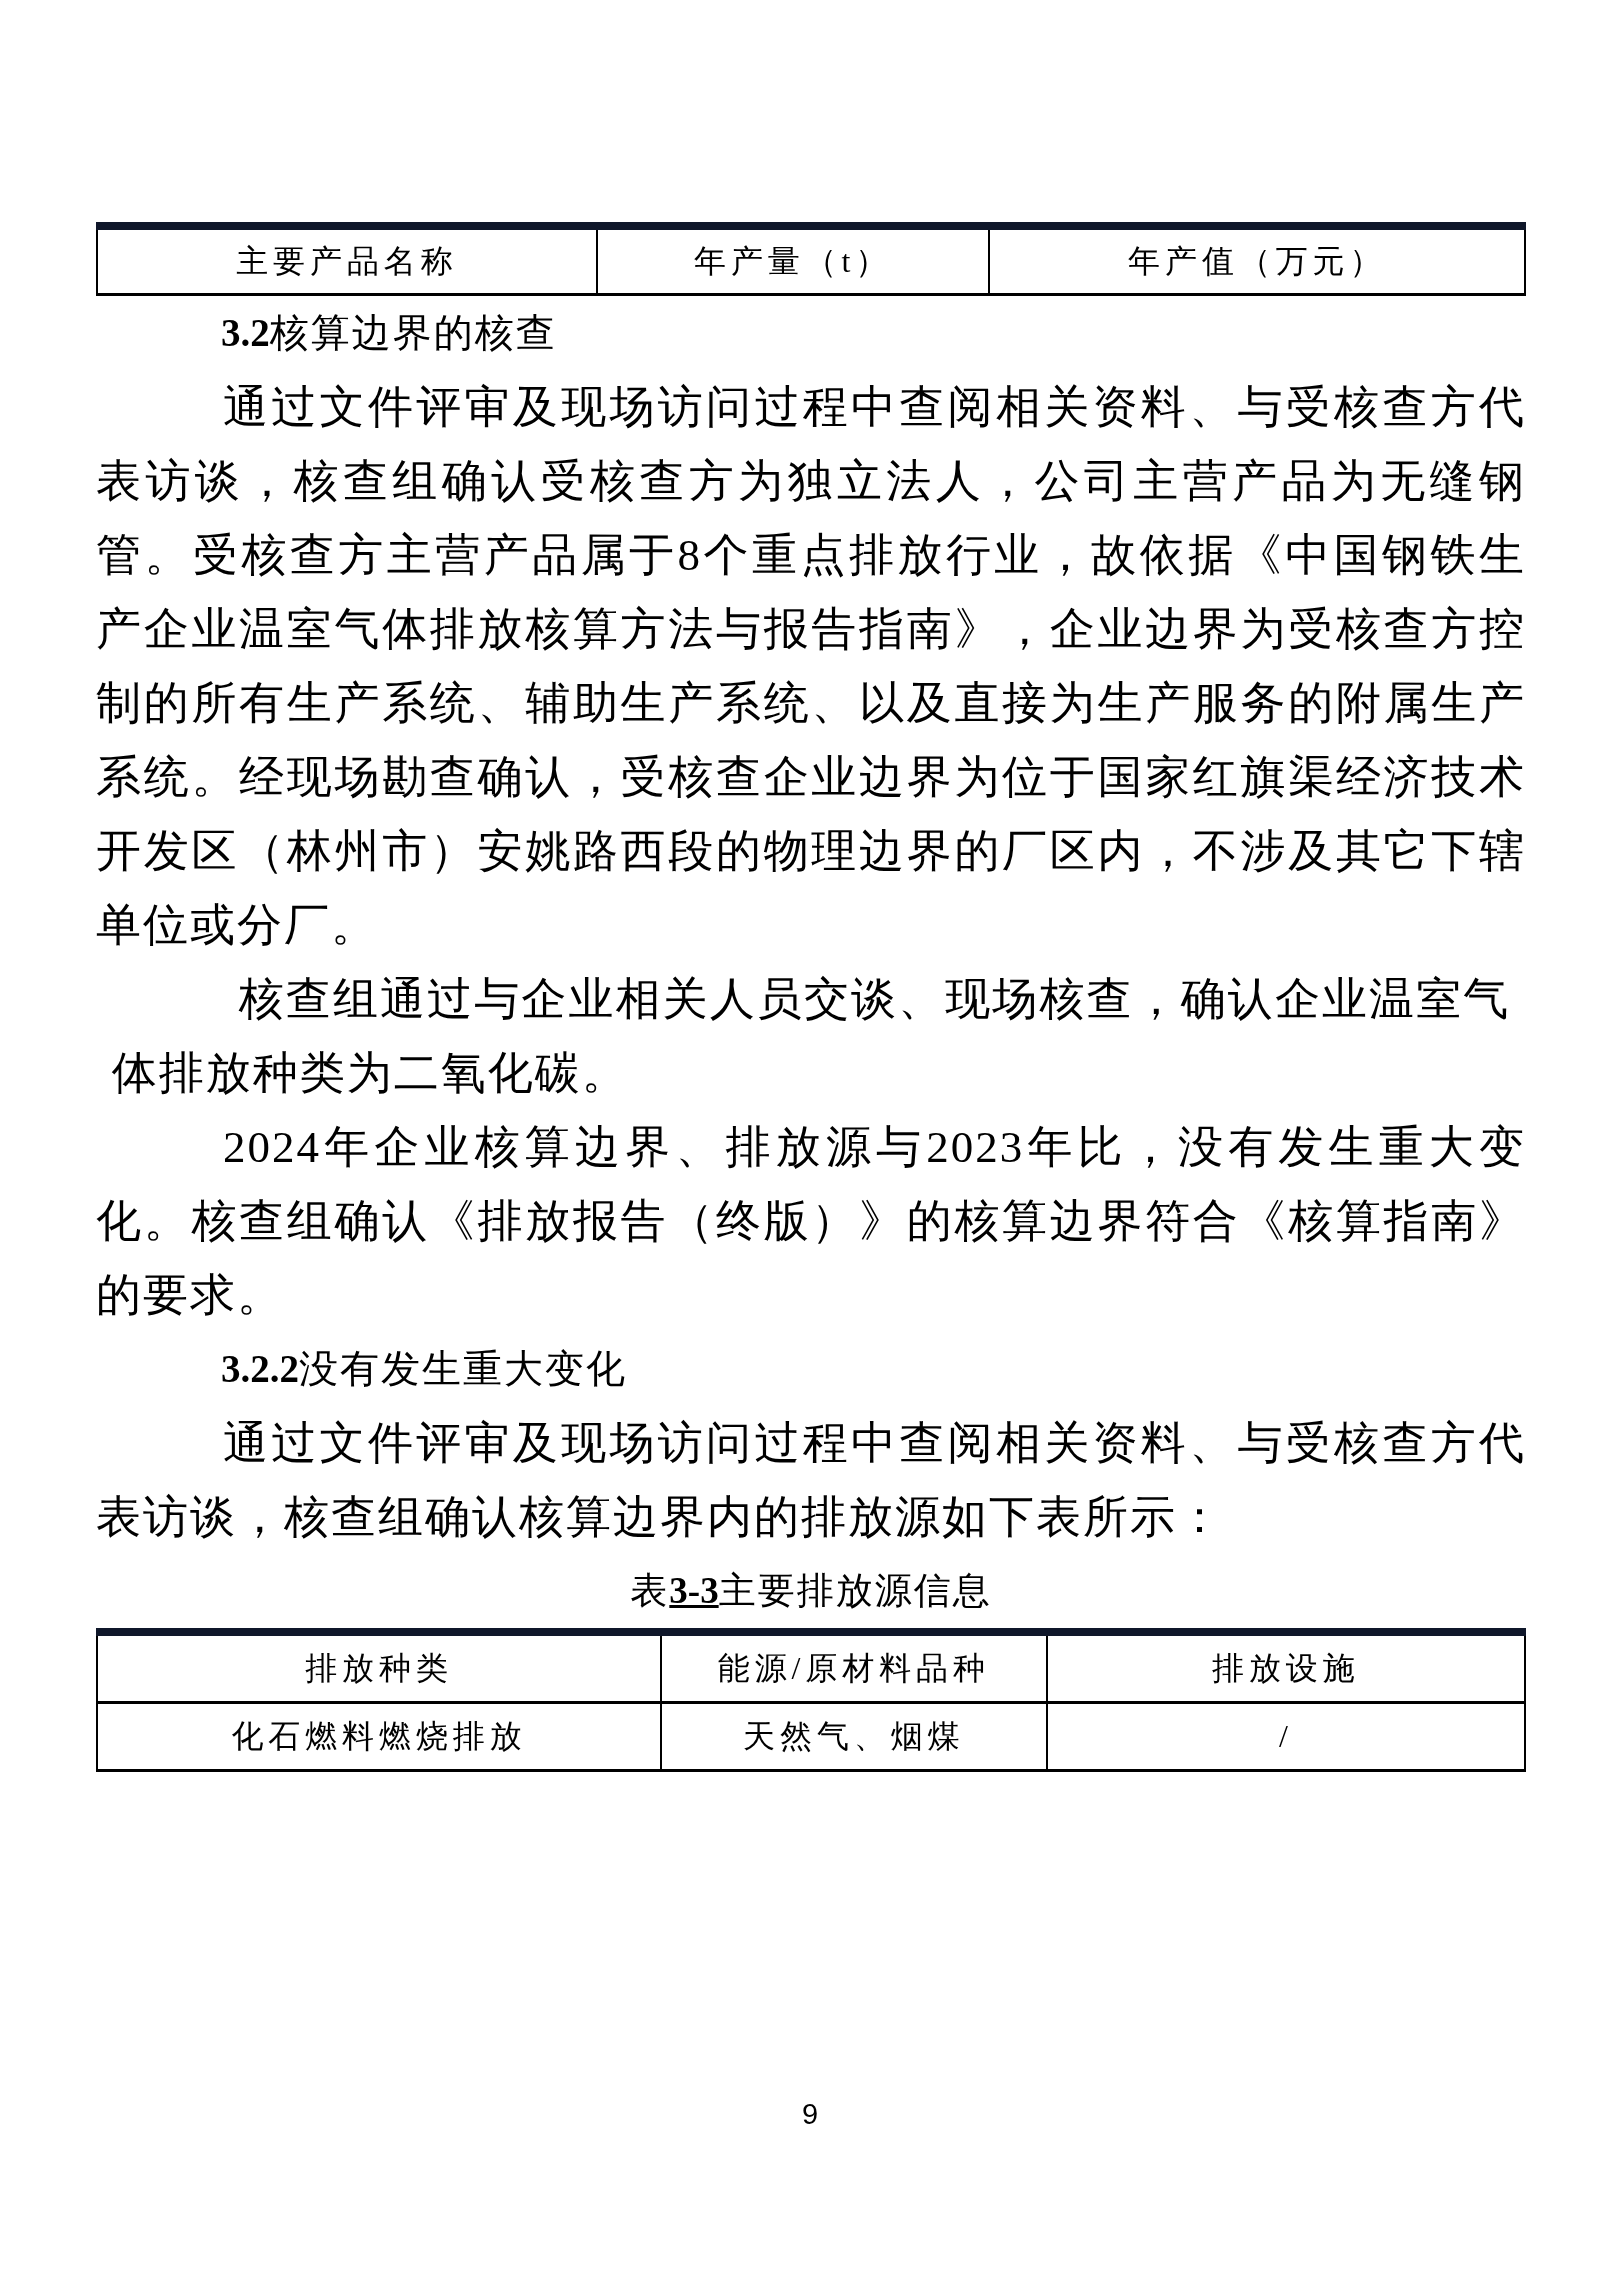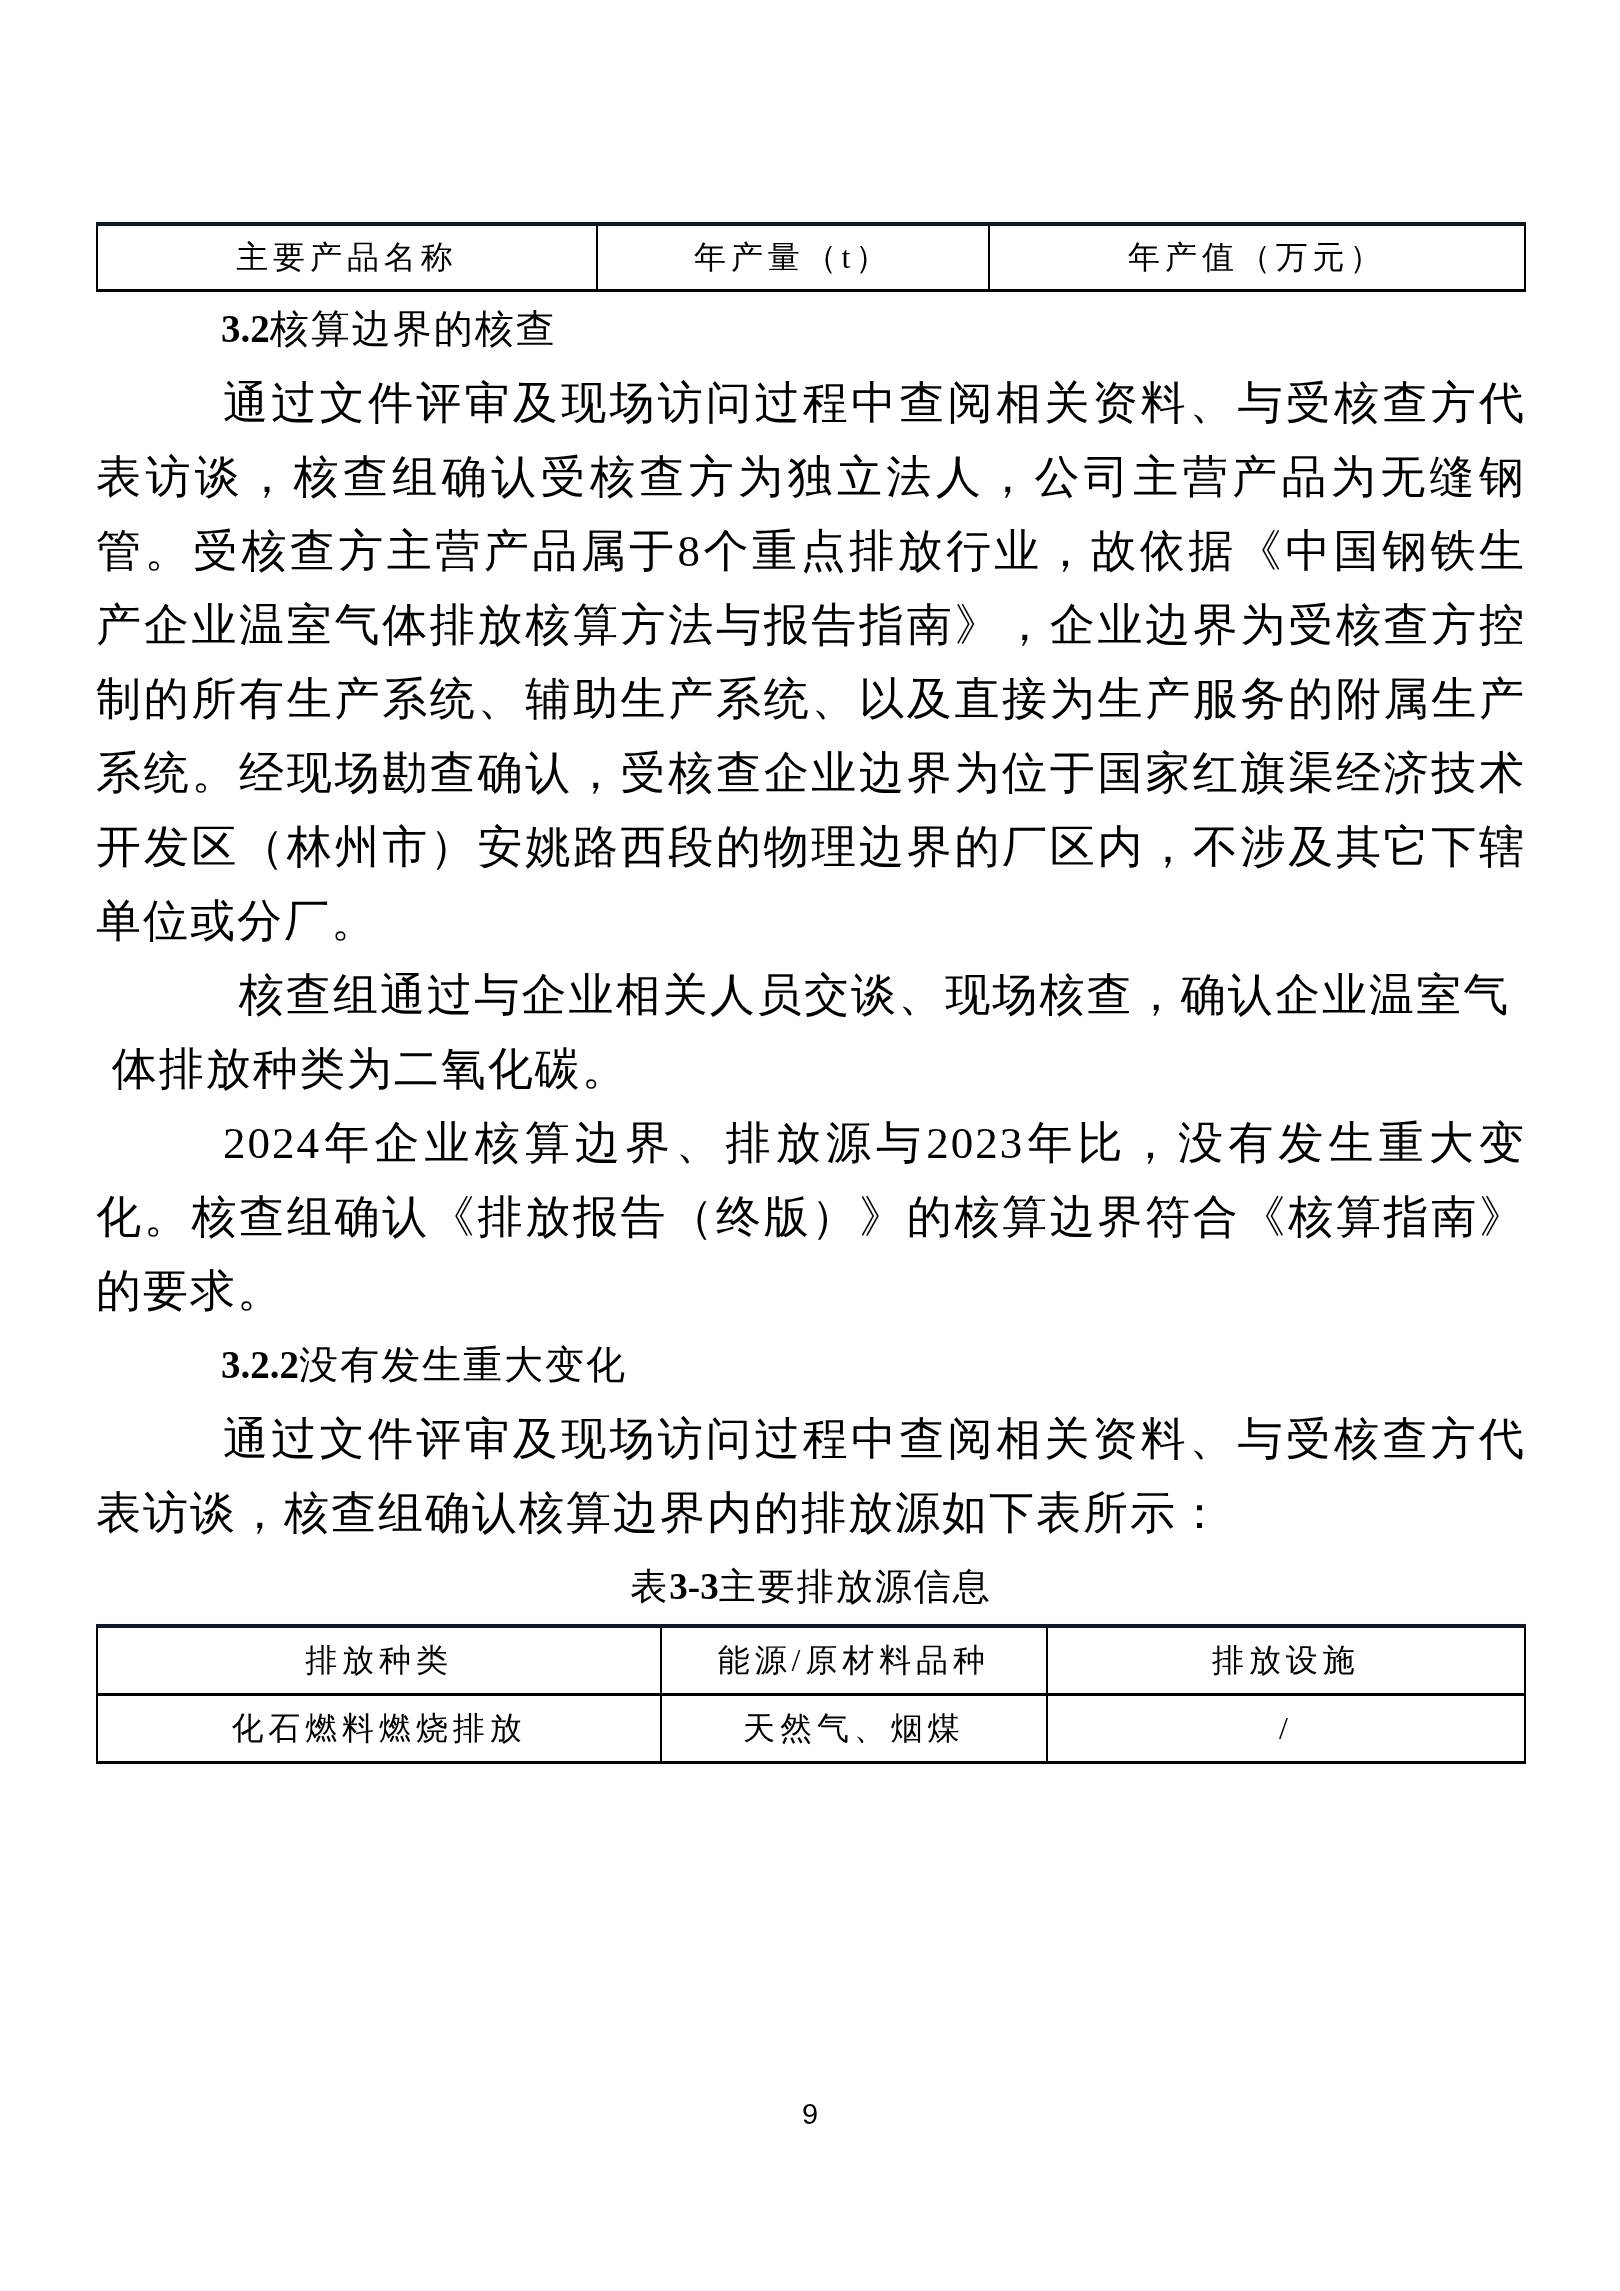--- a/index.html
+++ b/index.html
@@ -26,21 +26,21 @@
   }
   table.grid td{
     border:2px solid #000;
     text-align:center;
     vertical-align:middle;
     font-size:32px;
     letter-spacing:4.9px;
     padding:0 5.9px;
   }
   table.grid tr.hdr td{border-bottom:3.9px solid #000;}
-  table.grid{border-bottom:3.9px solid #000;border-top:4px solid #0f172a;}
+  table.grid{border-bottom:3.9px solid #000;border-top:8px solid #0f172a;}
   .grid .num{letter-spacing:1px;}
   #product-table td{height:63px;}
   #emission-table td{height:65px;}
   
   .heading{
     margin:0;
     font-size:39px;
     line-height:74px;
     font-weight:normal;
     padding-left:125px;
@@ -58,21 +58,21 @@
   }
   .para.inset{padding:0 15.7px;}
   
   .caption{
     margin:0;
     font-size:37px;
     line-height:74px;
     text-align:center;
     letter-spacing:2px;
   }
-  .caption .c-num{font-weight:bold;letter-spacing:0;}
+  .caption .c-num{font-weight:bold;letter-spacing:0;text-decoration:underline;}
   
   .page-number{
     position:absolute;
     top:2098px; left:0; width:100%;
     text-align:center;
     font-size:29px;
     font-family:"Liberation Sans","DejaVu Sans",sans-serif;
   }
 </style>
 </head>

